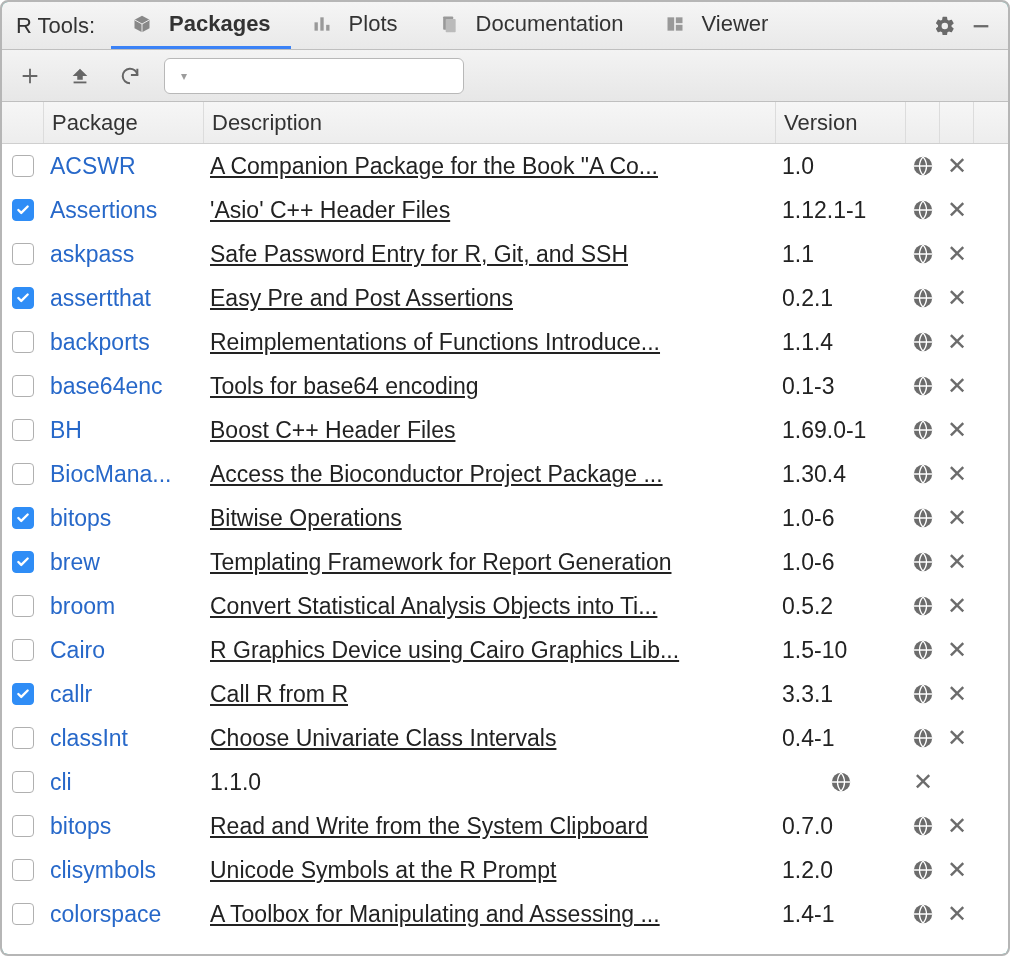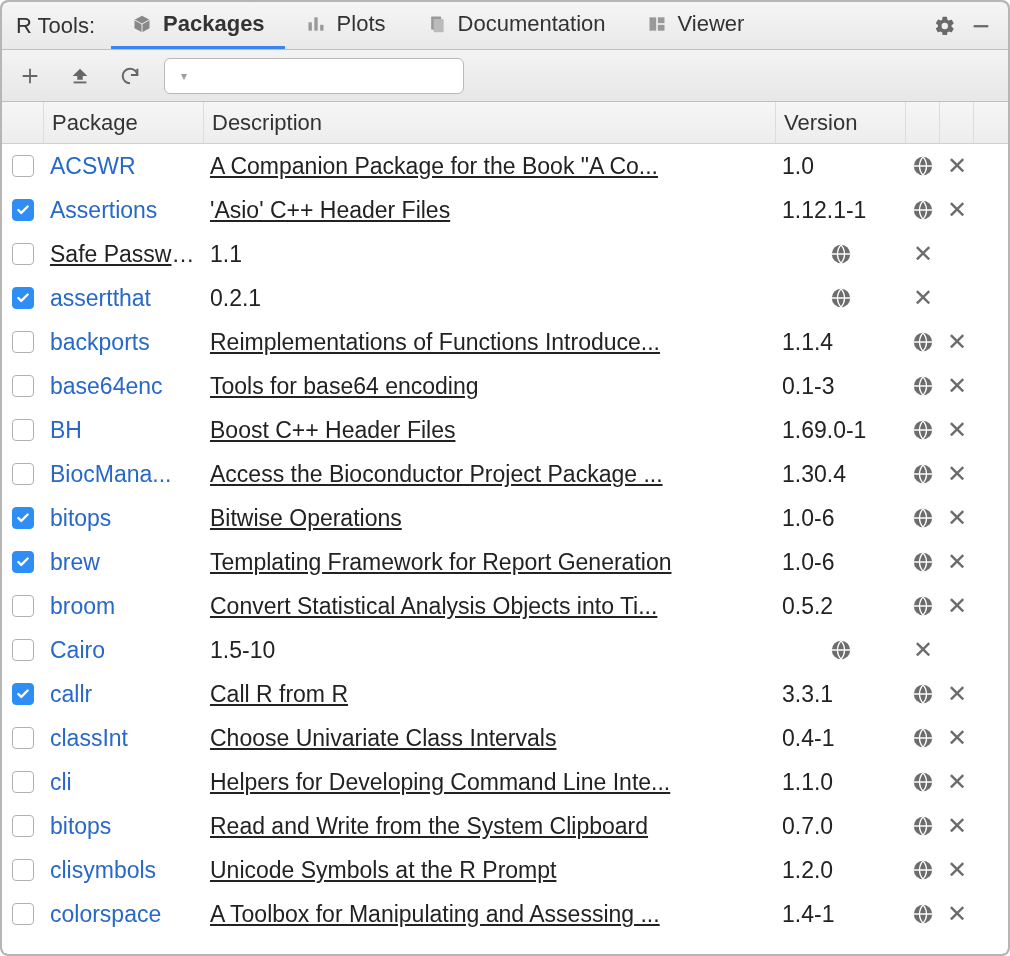--- a/index.html
+++ b/index.html
@@ -32,21 +32,21 @@
     gap: 6px;
   }
   .tabbar-label {
     font-size: 22px;
     color: #333;
     margin-right: 10px;
   }
   .tabs { display: flex; align-items: stretch; height: 100%; }
   .tab {
     display: flex; align-items: center;
-    gap: 10px;
+    gap: 16px;
     padding: 0 20px;
     color: #333;
     cursor: pointer;
     height: 100%;
     border-bottom: 3px solid transparent;
   }
   .tab.active { border-bottom-color: #3b82f6; font-weight: 600; }
   .tab-icon { width: 22px; height: 22px; display:inline-flex; align-items:center; justify-content:center; }
   .tab-label { font-size: 22px; }
   .spacer { flex: 1; }
@@ -283,20 +283,21 @@
         </div>
         <div class="cell-ico">
           <span class="xicon">✕</span>
         </div>
         <div class="cell-ico"></div>
       </div>
       <div class="row">
         <div class="cell-check">
           <div class="checkbox "></div>
         </div>
+        <div class="pkg-name">askpass</div>
         <div class="cell-desc">Safe Password Entry for R, Git, and SSH</div>
         <div class="cell-ver">1.1</div>
         <div class="cell-ico">
           <span class="globe">
             <svg width="22" height="22" viewBox="0 0 24 24" fill="#6c6c6c">
               <circle cx="12" cy="12" r="10"></circle>
               <path d="M2 12h20M12 2a15 15 0 0 1 0 20M12 2a15 15 0 0 0 0 20" fill="none" stroke="#fff" stroke-width="1.5"></path>
             </svg>
           </span>
         </div>
@@ -307,20 +308,21 @@
       </div>
       <div class="row">
         <div class="cell-check">
           <div class="checkbox checked">
             <svg width="14" height="14" viewBox="0 0 24 24" fill="none" stroke="#fff" stroke-width="4" stroke-linecap="round" stroke-linejoin="round">
               <polyline points="4 12 9 17 20 6"></polyline>
             </svg>
           </div>
         </div>
         <div class="pkg-name">assertthat</div>
+        <div class="cell-desc">Easy Pre and Post Assertions</div>
         <div class="cell-ver">0.2.1</div>
         <div class="cell-ico">
           <span class="globe">
             <svg width="22" height="22" viewBox="0 0 24 24" fill="#6c6c6c">
               <circle cx="12" cy="12" r="10"></circle>
               <path d="M2 12h20M12 2a15 15 0 0 1 0 20M12 2a15 15 0 0 0 0 20" fill="none" stroke="#fff" stroke-width="1.5"></path>
             </svg>
           </span>
         </div>
         <div class="cell-ico">
@@ -474,20 +476,21 @@
         <div class="cell-ico">
           <span class="xicon">✕</span>
         </div>
         <div class="cell-ico"></div>
       </div>
       <div class="row">
         <div class="cell-check">
           <div class="checkbox "></div>
         </div>
         <div class="pkg-name">Cairo</div>
+        <div class="cell-desc">R Graphics Device using Cairo Graphics Lib...</div>
         <div class="cell-ver">1.5-10</div>
         <div class="cell-ico">
           <span class="globe">
             <svg width="22" height="22" viewBox="0 0 24 24" fill="#6c6c6c">
               <circle cx="12" cy="12" r="10"></circle>
               <path d="M2 12h20M12 2a15 15 0 0 1 0 20M12 2a15 15 0 0 0 0 20" fill="none" stroke="#fff" stroke-width="1.5"></path>
             </svg>
           </span>
         </div>
         <div class="cell-ico">
@@ -537,21 +540,20 @@
         <div class="cell-ico">
           <span class="xicon">✕</span>
         </div>
         <div class="cell-ico"></div>
       </div>
       <div class="row">
         <div class="cell-check">
           <div class="checkbox "></div>
         </div>
         <div class="pkg-name">cli</div>
-        <div class="cell-desc">Helpers for Developing Command Line Inte...</div>
         <div class="cell-ver">1.1.0</div>
         <div class="cell-ico">
           <span class="globe">
             <svg width="22" height="22" viewBox="0 0 24 24" fill="#6c6c6c">
               <circle cx="12" cy="12" r="10"></circle>
               <path d="M2 12h20M12 2a15 15 0 0 1 0 20M12 2a15 15 0 0 0 0 20" fill="none" stroke="#fff" stroke-width="1.5"></path>
             </svg>
           </span>
         </div>
         <div class="cell-ico">

